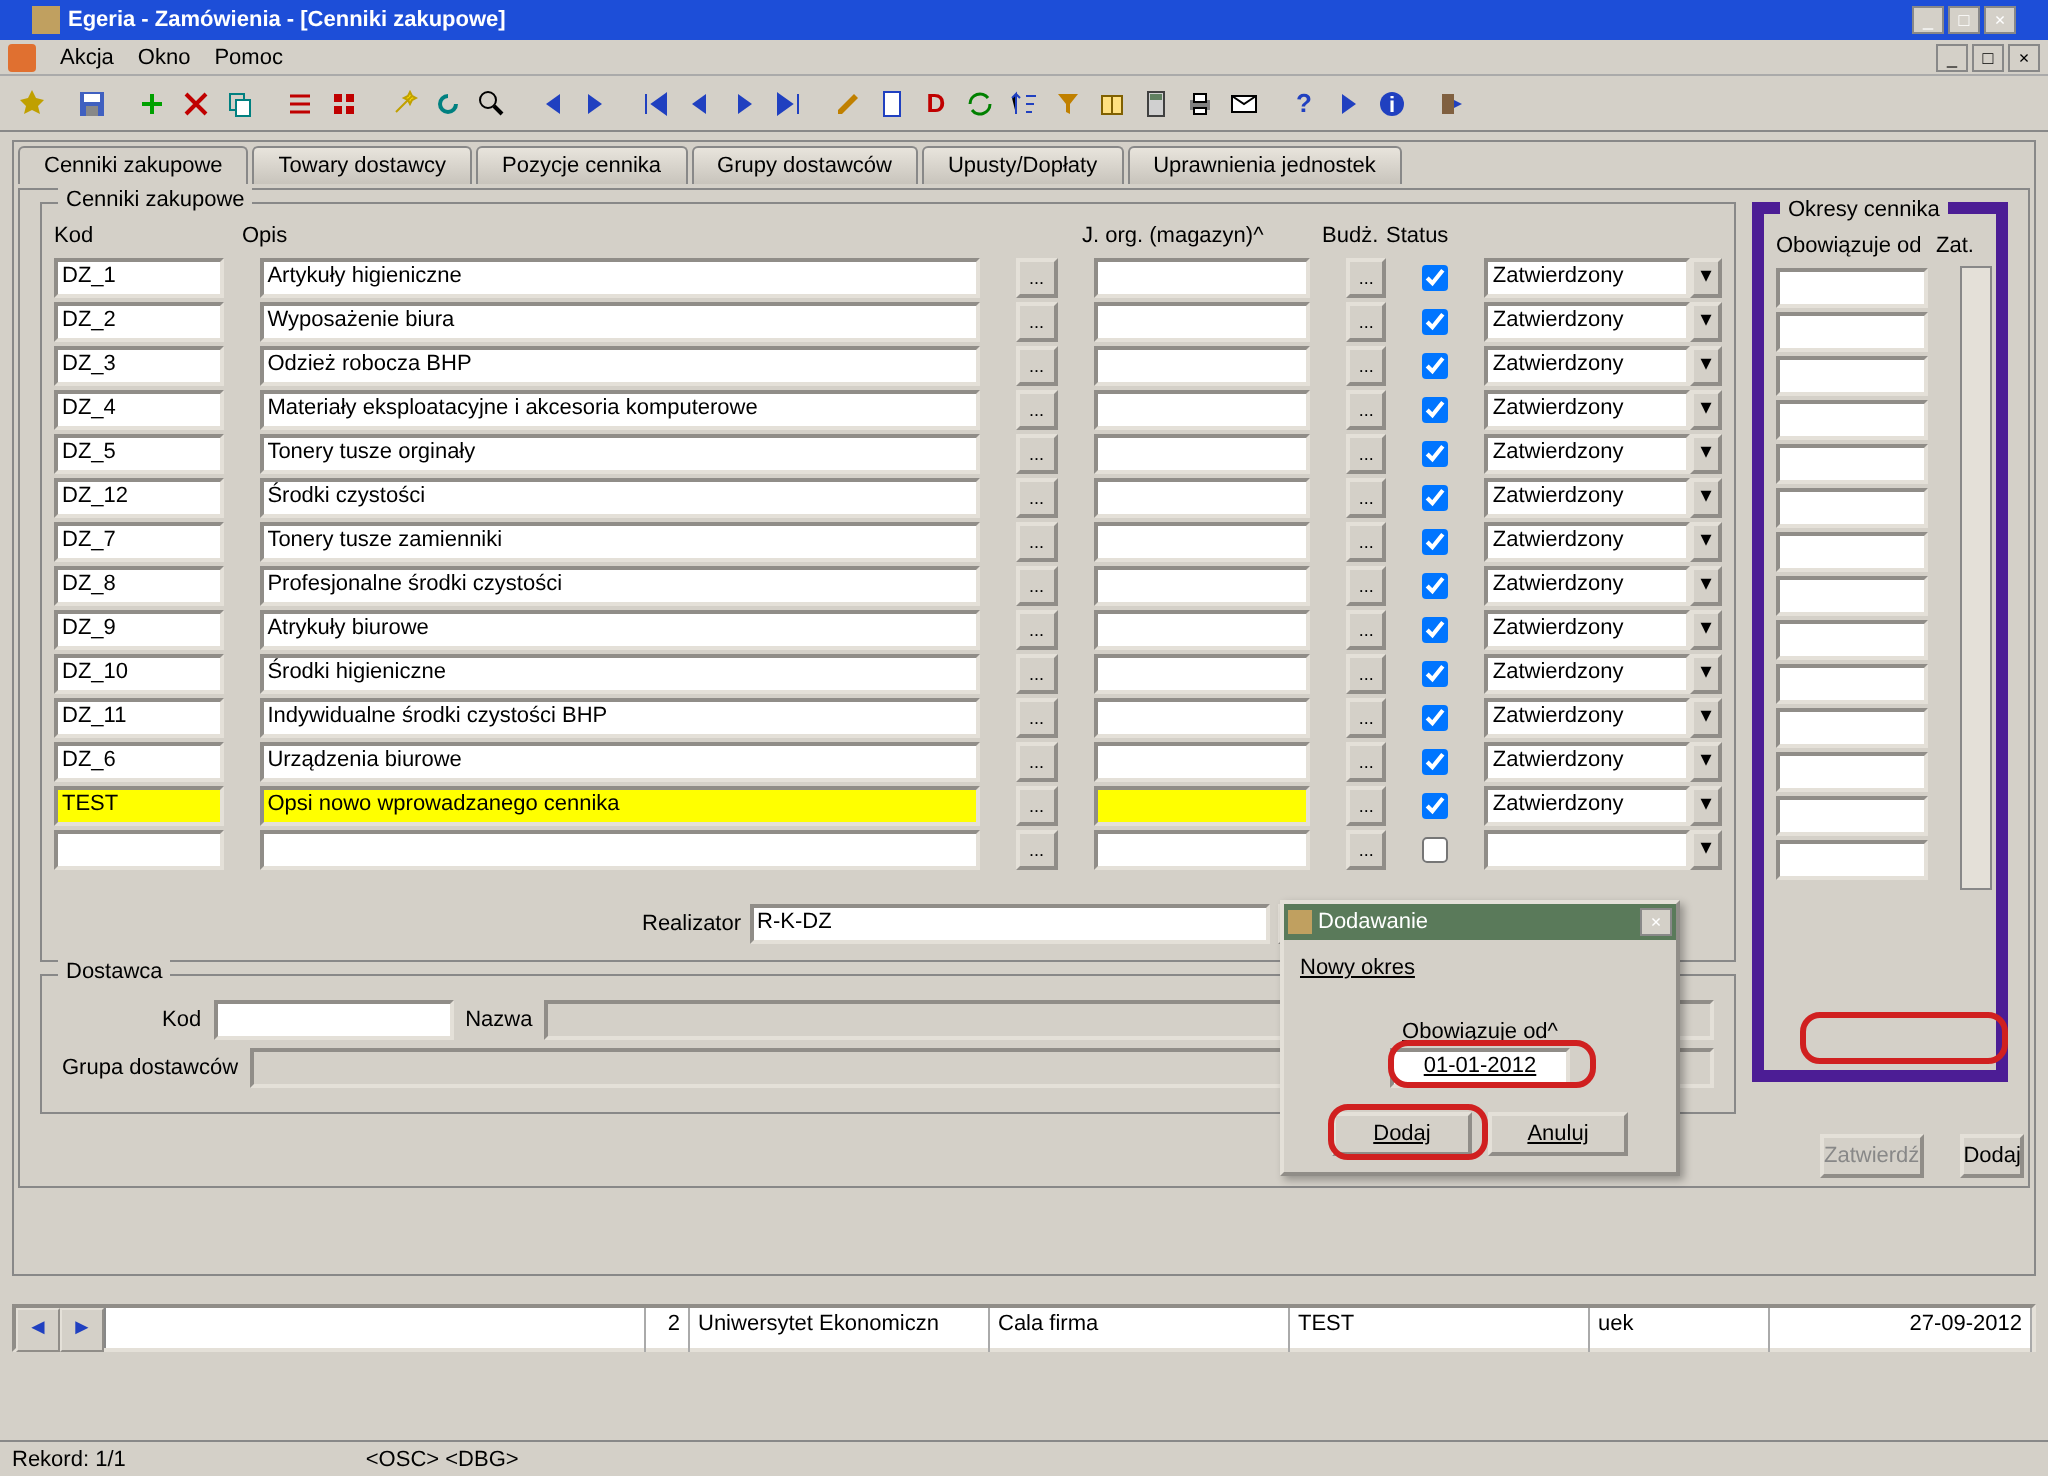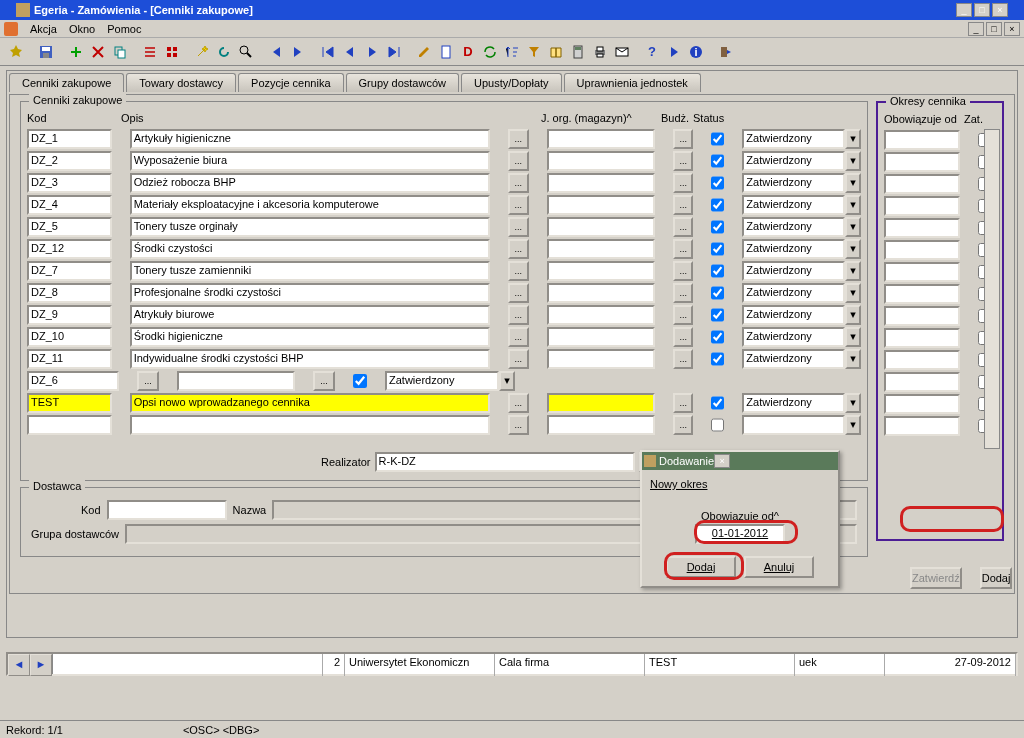--- a/index.html
+++ b/index.html
@@ -25,21 +25,21 @@
 .workarea { position: absolute; top: 70px; left: 6px; right: 6px; bottom: 100px; background: #d4d0c8; border: 1px solid #888; padding: 2px; }
 
 .tabs { display: flex; gap: 2px; margin-bottom: 2px; }
 .tab { padding: 3px 12px; border: 1px solid #888; border-bottom: none; background: linear-gradient(#e8e4dc, #c8c4bc); cursor: pointer; border-radius: 3px 3px 0 0; }
 .tab.active { background: #d4d0c8; position: relative; z-index: 2; }
 
 .tab-body { border: 1px solid #888; background: #d4d0c8; height: 500px; position: relative; padding: 6px; }
 
 .cenniki-group { position: absolute; left: 10px; top: 6px; width: 848px; height: 380px; border: 1px solid #888; }
 .group-legend { position: absolute; top: -8px; left: 8px; background: #d4d0c8; padding: 0 4px; }
-.okresy-group { position: absolute; right: 10px; top: 6px; width: 128px; height: 440px; border: 2px solid #4c1d95; }
+.okresy-group { position: absolute; right: 10px; top: 6px; width: 128px; height: 440px; border: 6px solid #4c1d95; }
 
 .grid-headers { display: flex; position: absolute; top: 10px; left: 6px; right: 6px; gap: 2px; }
 .grid-rows { position: absolute; top: 26px; left: 6px; right: 6px; }
 .grid-row { display: flex; gap: 18px; margin-bottom: 0; height: 22px; align-items: center; }
 .cell { border: 2px inset #e4e0d8; background: #fff; height: 20px; padding: 1px 2px; overflow: hidden; white-space: nowrap; }
 .cell.yellow { background: #ffff00; }
 .btn-cell { width: 22px; height: 20px; background: #d4d0c8; border: 2px outset #e4e0d8; text-align: center; cursor: pointer; font-size: 9px; line-height: 16px; }
 .check { width: 14px; height: 14px; }
 .combo { display: flex; }
 .combo-txt { flex: 1; border: 2px inset #e4e0d8; background: #fff; height: 20px; padding: 1px 2px; }
@@ -60,21 +60,21 @@
 .okresy-rows .grid-row { height: 22px; }
 .ok-date { width: 76px; }
 .ok-sb { position: absolute; right: 2px; top: 26px; width: 16px; bottom: 90px; background: #e4e0d8; border: 1px solid #888; }
 
 .side-btns { position: absolute; right: 4px; bottom: 4px; width: 100px; display: flex; flex-direction: row; gap: 18px; }
 .btn { height: 22px; border: 2px outset #e4e0d8; background: #d4d0c8; cursor: pointer; text-align: center; line-height: 18px; }
 .btn.disabled { color: #888; }
 .highlight-ring { border: 3px solid #d02020; border-radius: 10px; position: absolute; pointer-events: none; }
 
 .dialog { position: absolute; left: 640px; top: 450px; width: 200px; background: #d4d0c8; border: 2px outset #e4e0d8; z-index: 100; box-shadow: 2px 2px 4px rgba(0,0,0,.3); }
-.dialog-title { background: #5a7a5a; color: #fff; height: 18px; display: flex; align-items: center; padding: 0 2px; }
+.dialog-title { background: #5a7a5a; color: #fff; height: 18px; display: flex; align-items: center; justify-content: space-between; padding: 0 2px; }
 .dialog-body { padding: 8px; text-decoration: underline; }
 .dialog-btns { display: flex; gap: 8px; justify-content: center; margin-top: 12px; }
 
 .statusgrid { position: absolute; bottom: 62px; left: 6px; right: 6px; height: 24px; display: flex; border: 2px inset #e4e0d8; background: #fff; }
 .statusgrid-nav { display: flex; border-right: 1px solid #888; }
 .sg-btn { width: 22px; height: 22px; background: #d4d0c8; border: 1px outset #e4e0d8; text-align: center; line-height: 18px; cursor: pointer; }
 .sg-cell { border-right: 1px solid #aaa; padding: 2px 4px; height: 22px; }
 
 .statusbar { position: absolute; bottom: 0; left: 0; right: 0; height: 18px; background: #d4d0c8; border-top: 1px solid #888; display: flex; align-items: center; padding: 0 6px; }
 </style>
@@ -426,20 +426,21 @@
             <div class="cell w-org"></div>
             <div class="btn-cell">...</div>
             <input type="checkbox" class="check" checked="" style="">
             <div class="combo w-status">
               <div class="combo-txt">Zatwierdzony</div>
               <div class="combo-btn">▾</div>
             </div>
           </div>
           <div class="grid-row">
             <div class="cell w-kod">DZ_6</div>
+            <div class="cell w-opis">Urządzenia biurowe</div>
             <div class="btn-cell">...</div>
             <div class="cell w-org"></div>
             <div class="btn-cell">...</div>
             <input type="checkbox" class="check" checked="" style="">
             <div class="combo w-status">
               <div class="combo-txt">Zatwierdzony</div>
               <div class="combo-btn">▾</div>
             </div>
           </div>
           <div class="grid-row">

